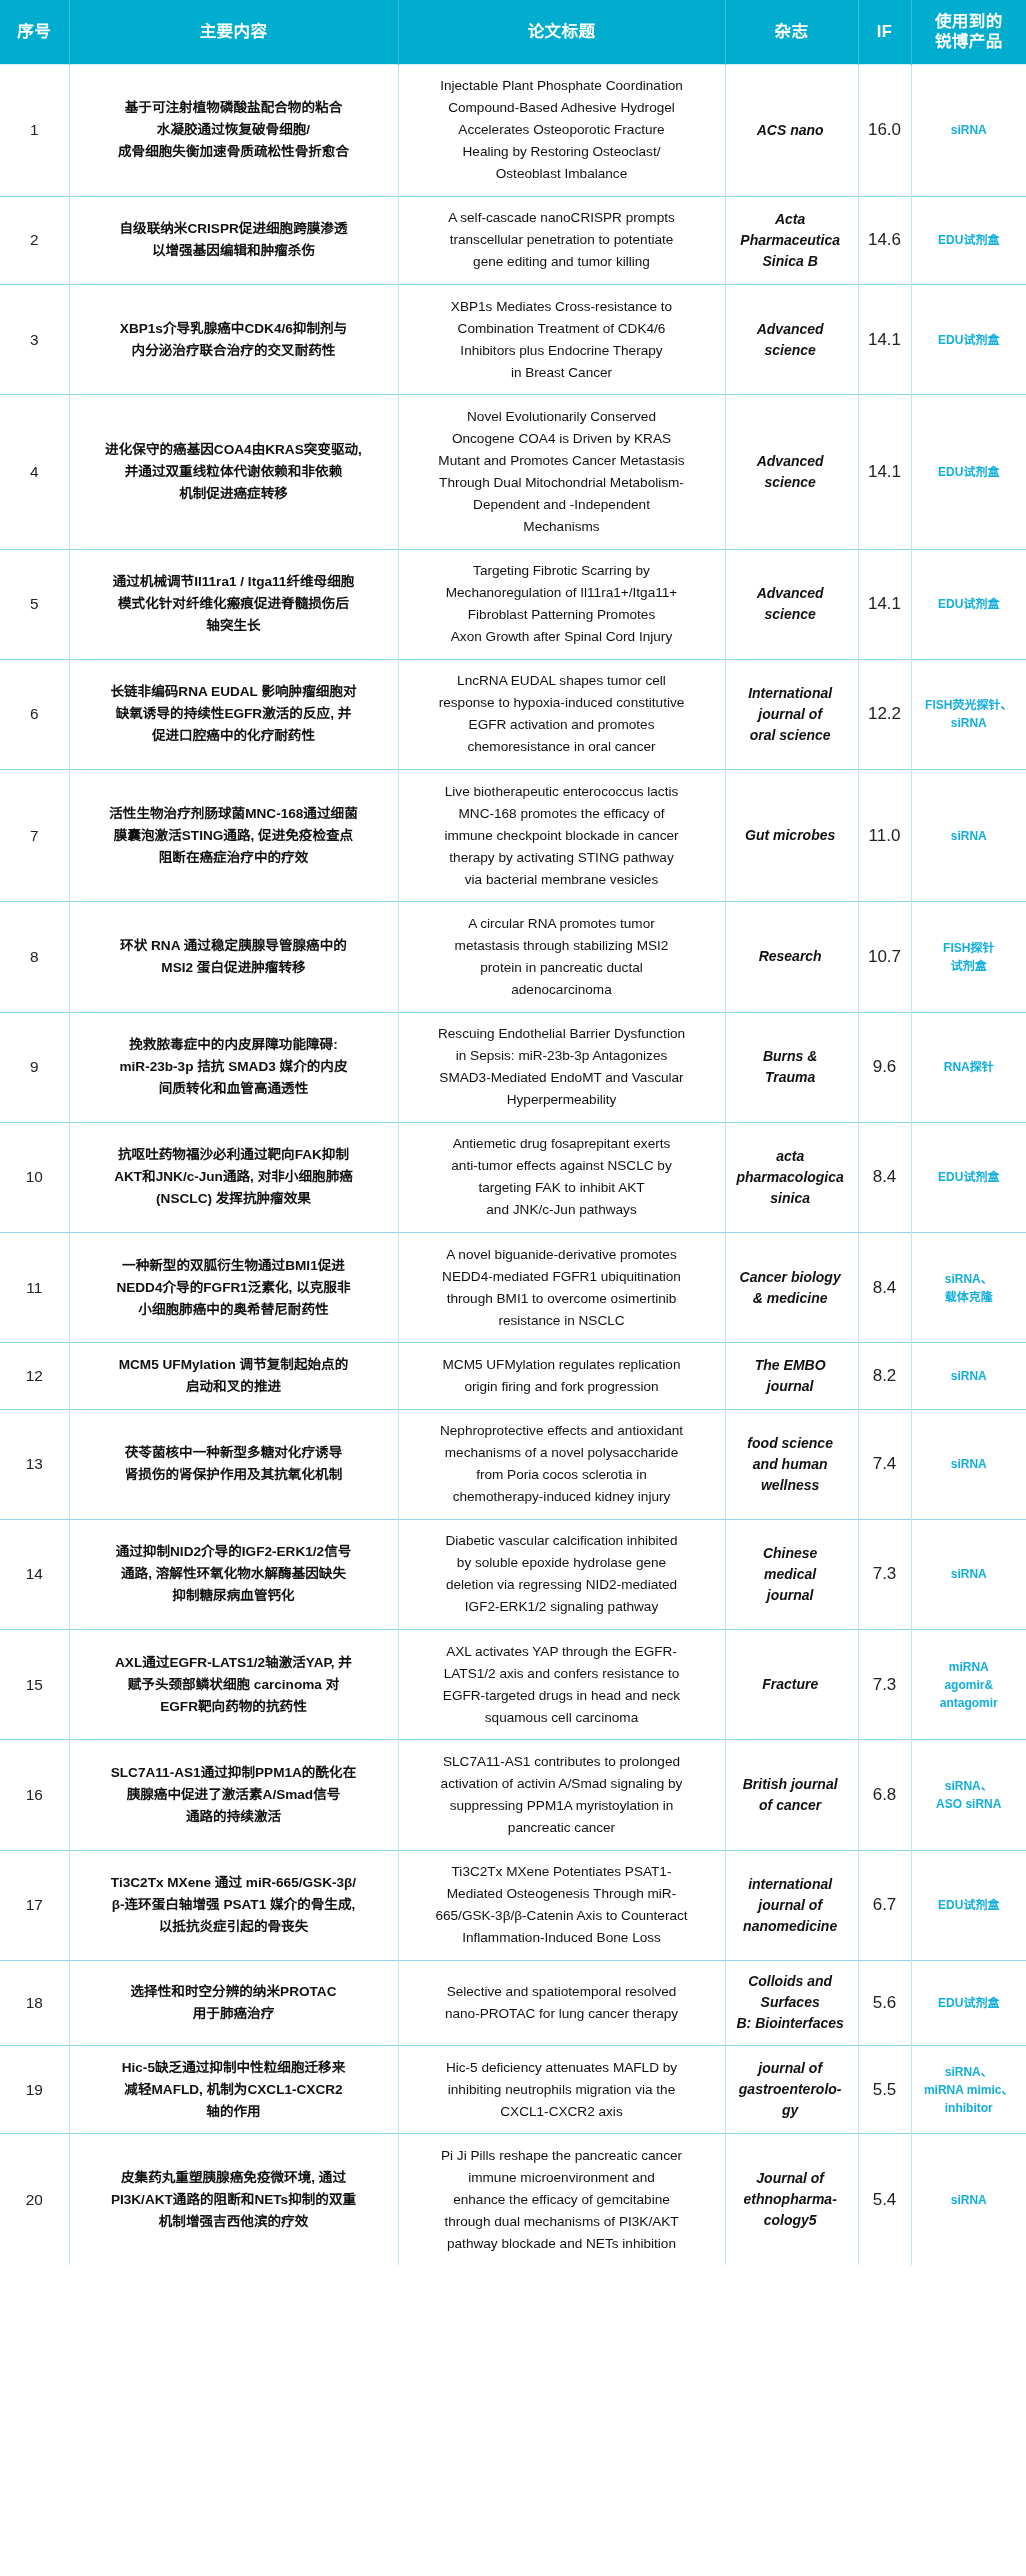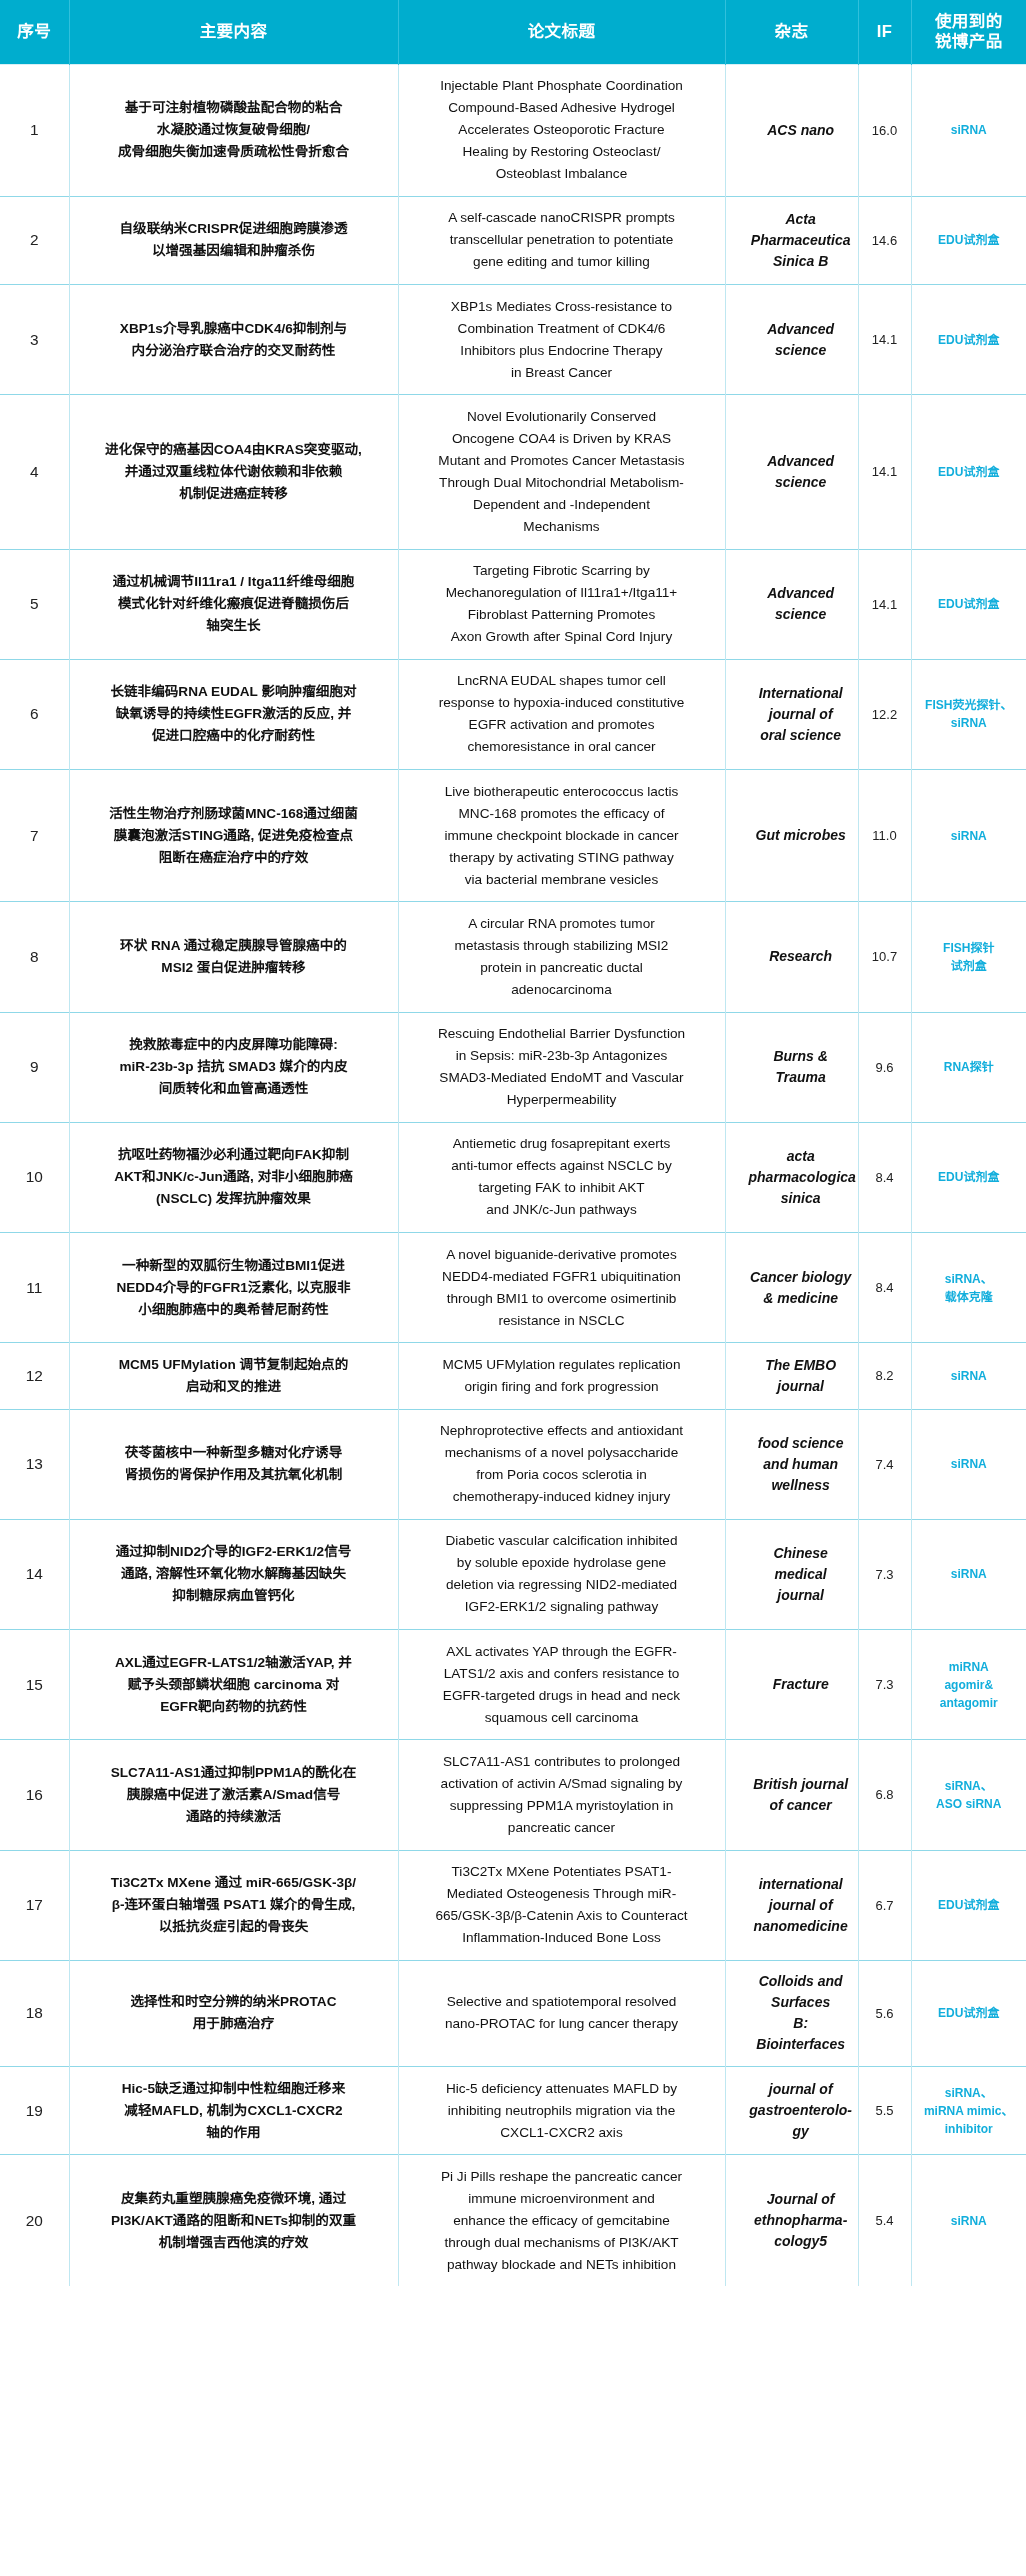--- a/index.html
+++ b/index.html
@@ -77,26 +77,26 @@
     color: #111;
     padding-left: 9.5px;
     padding-right: 9.5px;
   }
   td.jrn {
     font-size: 14px;
     line-height: 1.5;
     font-style: italic;
     font-weight: 700;
     color: #111;
-    padding-left: 23px;
+    padding-left: 2px;
     padding-right: 4.7px;
     margin-top: 28px;
   }
   td.iff {
-    font-size: 13px;
+    font-size: 17px;
     color: #222;
   }
   td.prod {
     font-size: 12px;
     line-height: 1.5;
     font-weight: 700;
     color: #12AEDC;
     padding-left: 3.5px;
     padding-right: 3.5px;
   }

